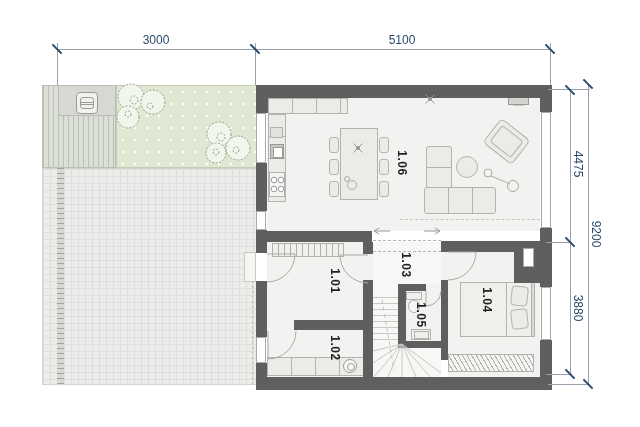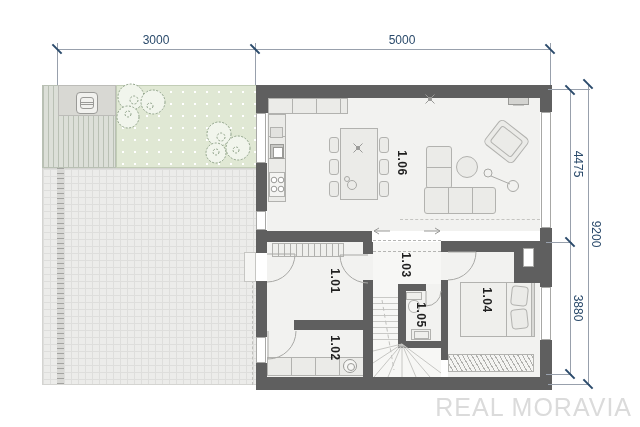--- a/index.html
+++ b/index.html
@@ -249,32 +249,31 @@
   <div class="rlabel" style="left:402px;top:163px;">1.06</div>
 
   <div class="dline" style="left:57px;top:49px;width:493px;height:1px;"></div>
   <div class="dline" style="left:57px;top:43px;width:1px;height:42px;"></div>
   <div class="dline" style="left:255px;top:43px;width:1px;height:42px;"></div>
   <div class="dline" style="left:550px;top:43px;width:1px;height:42px;"></div>
   <div class="tick" style="left:57px;top:49px;"></div>
   <div class="tick" style="left:255px;top:49px;"></div>
   <div class="tick" style="left:550px;top:49px;"></div>
   <div class="dimtext" style="left:156px;top:40px;">3000</div>
-  <div class="dimtext" style="left:402px;top:40px;">5000</div>
+  <div class="dimtext" style="left:402px;top:40px;">5100</div>
 
   <div class="dline" style="left:570px;top:90px;width:1px;height:284px;"></div>
   <div class="dline" style="left:588px;top:84px;width:1px;height:300px;"></div>
   <div class="dline" style="left:548px;top:89px;width:42px;height:1px;"></div>
   <div class="dline" style="left:546px;top:242px;width:26px;height:1px;"></div>
   <div class="dline" style="left:546px;top:374px;width:26px;height:1px;"></div>
   <div class="dline" style="left:548px;top:384px;width:42px;height:1px;"></div>
   <div class="tick" style="left:570px;top:90px;"></div>
   <div class="tick" style="left:570px;top:242px;"></div>
   <div class="tick" style="left:570px;top:374px;"></div>
   <div class="tick" style="left:588px;top:84px;"></div>
   <div class="tick" style="left:588px;top:384px;"></div>
   <div class="dimtext vert" style="left:578px;top:164px;">4475</div>
   <div class="dimtext vert" style="left:596px;top:234px;">9200</div>
   <div class="dimtext vert" style="left:578px;top:308px;">3880</div>
 
-  <div class="watermark" style="right:8px;top:393px;">REAL MORAVIA</div>
 
 </div>
 
 </body></html>

